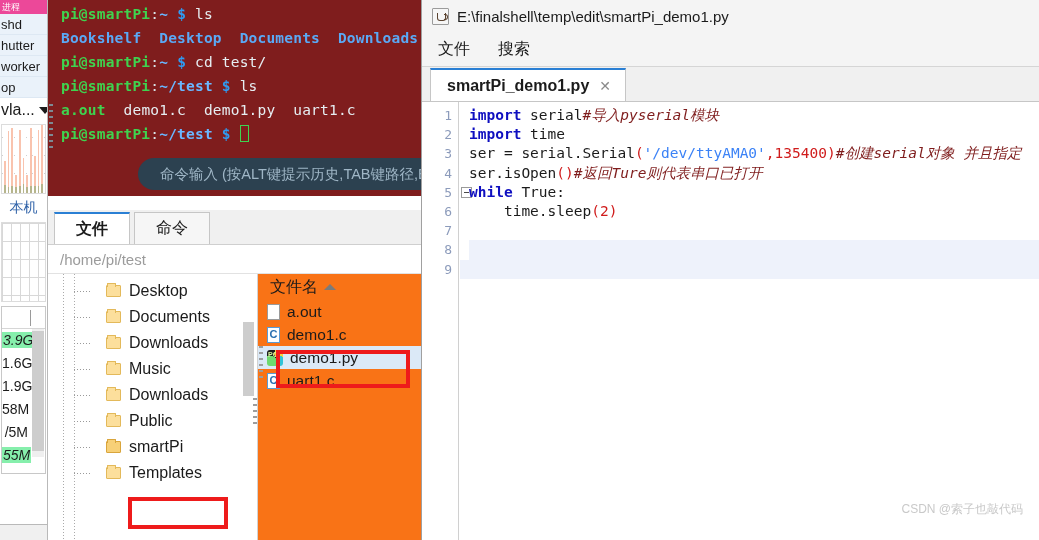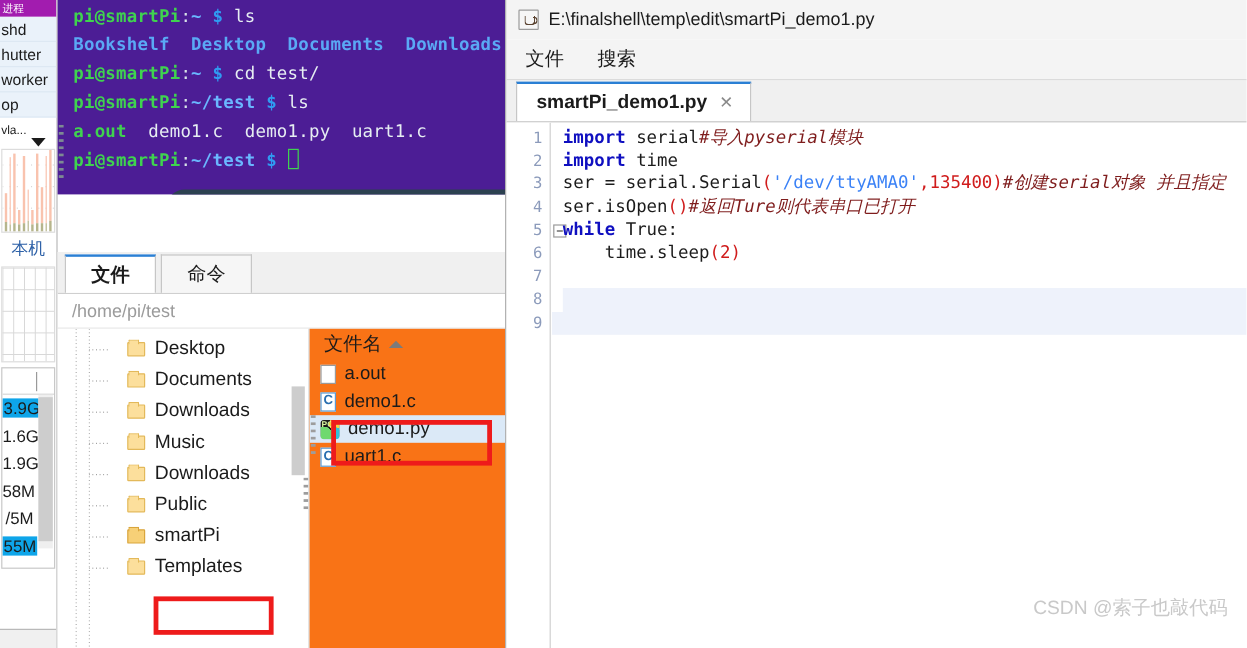--- a/index.html
+++ b/index.html
@@ -11,33 +11,33 @@
   }
   #root { position: relative; width: 1039px; height: 540px; overflow: hidden; }
 
   
   .sidebar {
     position: absolute; left: 0; top: 0; width: 48px; height: 540px;
     background: #ffffff; overflow: hidden;
     border-right: 1px solid #b9b9b9;
   }
   .sb-proc-head {
-    height: 14px; background: #a21caf; color: #ffffff;
+    height: 14px; background: #ec4899; color: #ffffff;
     font-size: 9px; line-height: 14px; padding-left: 2px; overflow: hidden;
     white-space: nowrap;
   }
   .sb-proc-list { background: #eaf2fa; }
   .sb-proc-row {
     height: 21px; line-height: 21px; font-size: 13px; color: #1b1b1b;
     padding-left: 1px; white-space: nowrap; overflow: hidden;
     border-bottom: 1px solid #dde8f3;
   }
   .sb-select-row {
-    height: 24px; line-height: 24px; font-size: 10px; color: #1b1b1b;
-    white-space: nowrap; display: flex; align-items: flex-end;
+    height: 24px; line-height: 24px; font-size: 16px; color: #1b1b1b;
+    white-space: nowrap; display: flex; align-items: center;
     padding-left: 1px; gap: 2px;
   }
   .caret-down {
     width: 0; height: 0; border-left: 6px solid transparent;
     border-right: 6px solid transparent; border-top: 7px solid #1b1b1b;
     margin-left: 2px;
   }
   .sb-chart {
     position: relative; height: 70px; margin: 2px 1px 0 1px;
     background: #ffffff; border: 1px solid #dcdcdc;
@@ -72,38 +72,38 @@
   }
   .sb-stats-head { height: 22px; border-bottom: 1px solid #d6d6d6; position: relative; }
   .sb-stats-head:after {
     content: ""; position: absolute; right: 14px; top: 3px;
     width: 1px; height: 16px; background: #9a9a9a;
   }
   .sb-stat-row {
     height: 23px; line-height: 23px; font-size: 14px; color: #1b1b1b;
     text-align: right; padding-right: 17px; white-space: nowrap; overflow: hidden;
   }
-  .sb-stat-row span.hl { background: #0ea5e9; padding: 0 1px; }
+  .sb-stat-row span.hl { background: #86efac; padding: 0 1px; font-style: italic; }
   .sb-stats-scroll {
     position: absolute; right: 1px; top: 22px; width: 12px; bottom: 16px;
     background: #efefef;
   }
   .sb-stats-thumb {
     position: absolute; right: 1px; top: 24px; width: 12px; height: 120px;
     background: #cdcdcd;
   }
   .sb-bottombar {
     position: absolute; left: 0; right: 0; bottom: 0; height: 16px;
     background: #f0f0f0; border-top: 1px solid #b9b9b9;
   }
 
   
   .terminal {
-    position: absolute; left: 48px; top: 0; width: 373px; height: 162px;
-    background: #4c1d95; overflow: hidden;
+    position: absolute; left: 48px; top: 0; width: 373px; height: 196px;
+    background: #7f1d1d; overflow: hidden;
     font-family: "DejaVu Sans Mono", "Liberation Mono", monospace;
   }
   .term-inner { padding: 2px 0 0 13px; }
   .tline {
     font-size: 14.5px; line-height: 24px; white-space: nowrap;
     letter-spacing: 0.2px;
   }
   .t-user { color: #3fd34f; font-weight: bold; }
   .t-colon { color: #d8e4e8; }
   .t-path { color: #6ab7ff; font-weight: bold; }
@@ -315,21 +315,21 @@
   .str { color: #3b82f6; }
   .num { color: #d01c1c; }
   .punct { color: #d01c1c; }
   .cmt { color: #7f1d1d; font-style: italic; }
   .code-curline-full {
     position: absolute; left: 38px; right: 0; height: 19.2px;
     background: #eef2fb;
   }
   .watermark {
     position: absolute; right: 16px; bottom: 22px;
-    font-size: 16px; color: #c9c9c9; white-space: nowrap; text-align: right;
+    font-size: 12px; color: #c9c9c9; white-space: nowrap; text-align: right;
   }
 </style>
 </head>
 <body>
 
 <div id="root">
 
   <div class="sidebar">
     <div class="sb-proc-head">进程</div>
     <div class="sb-proc-list">

